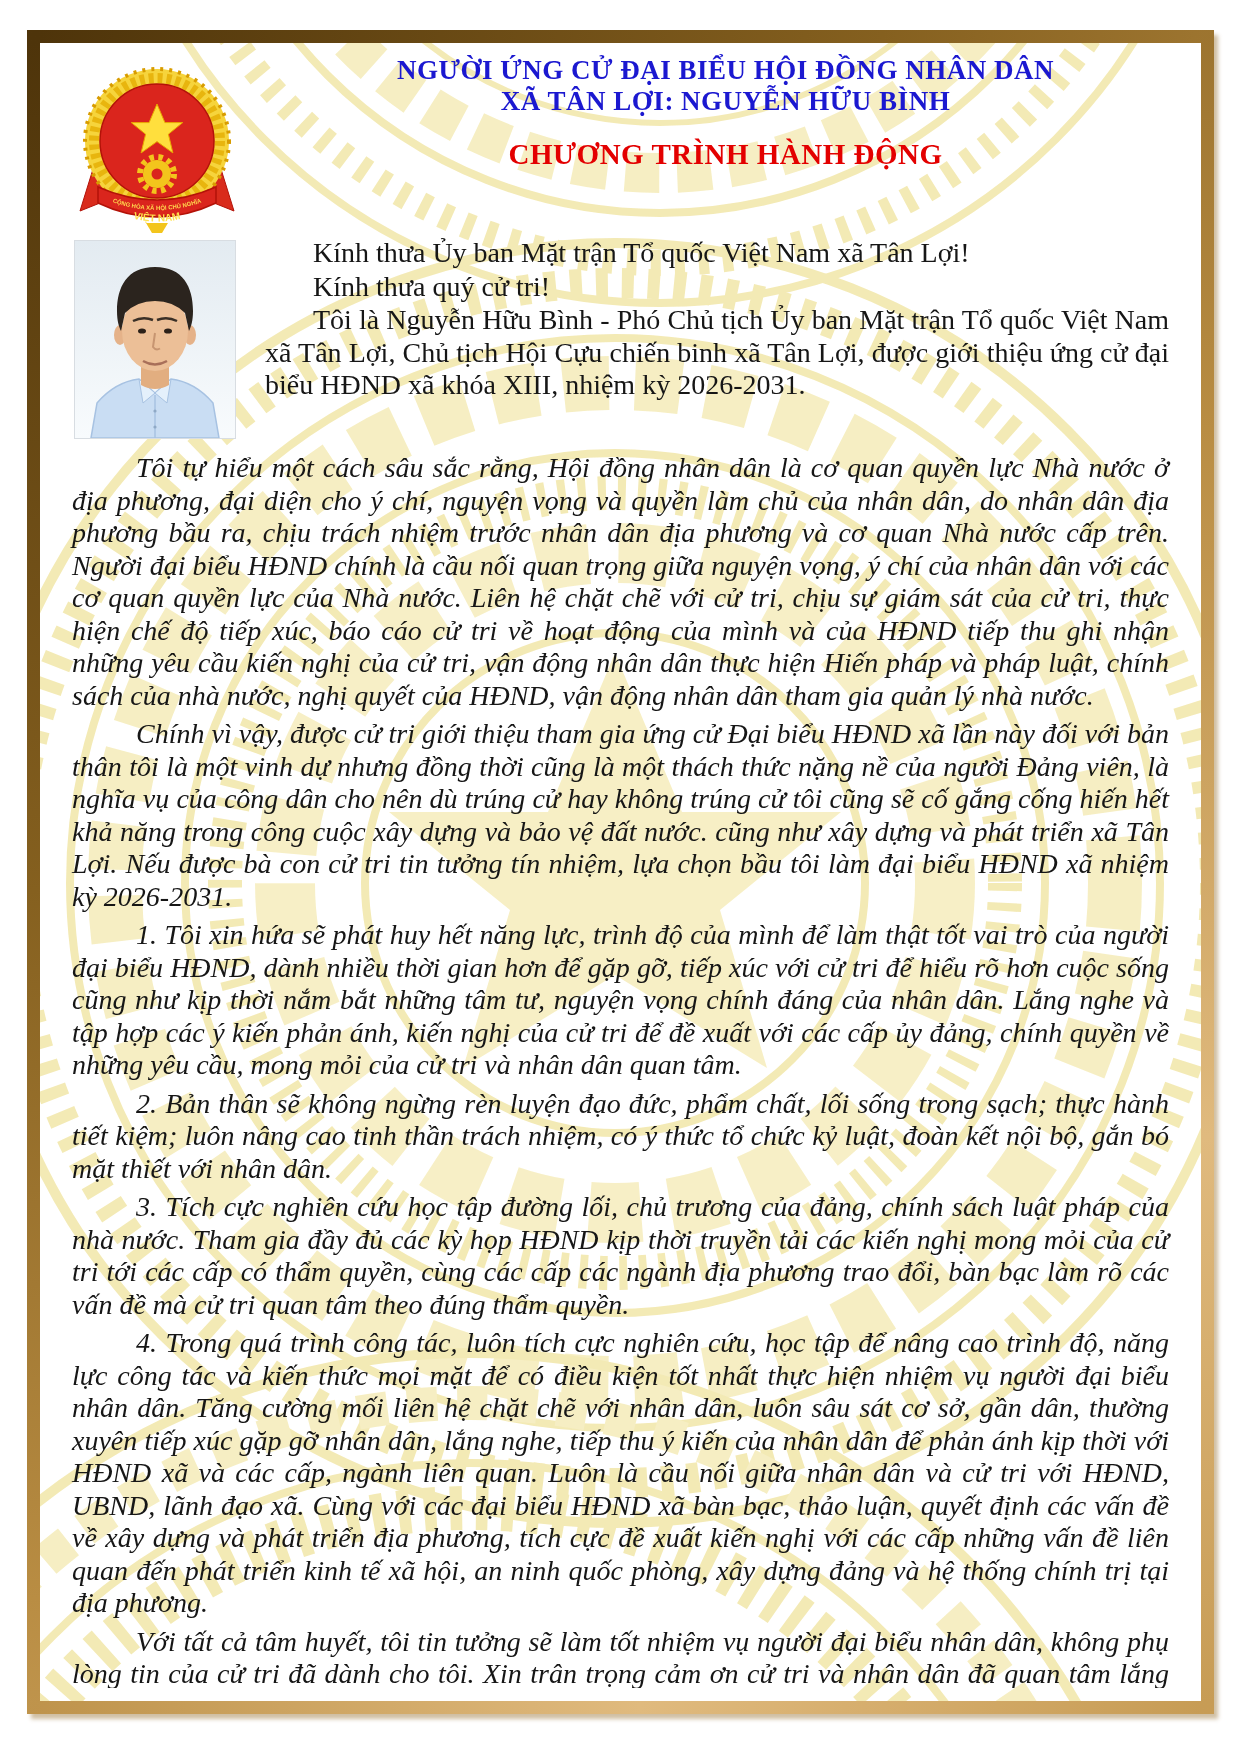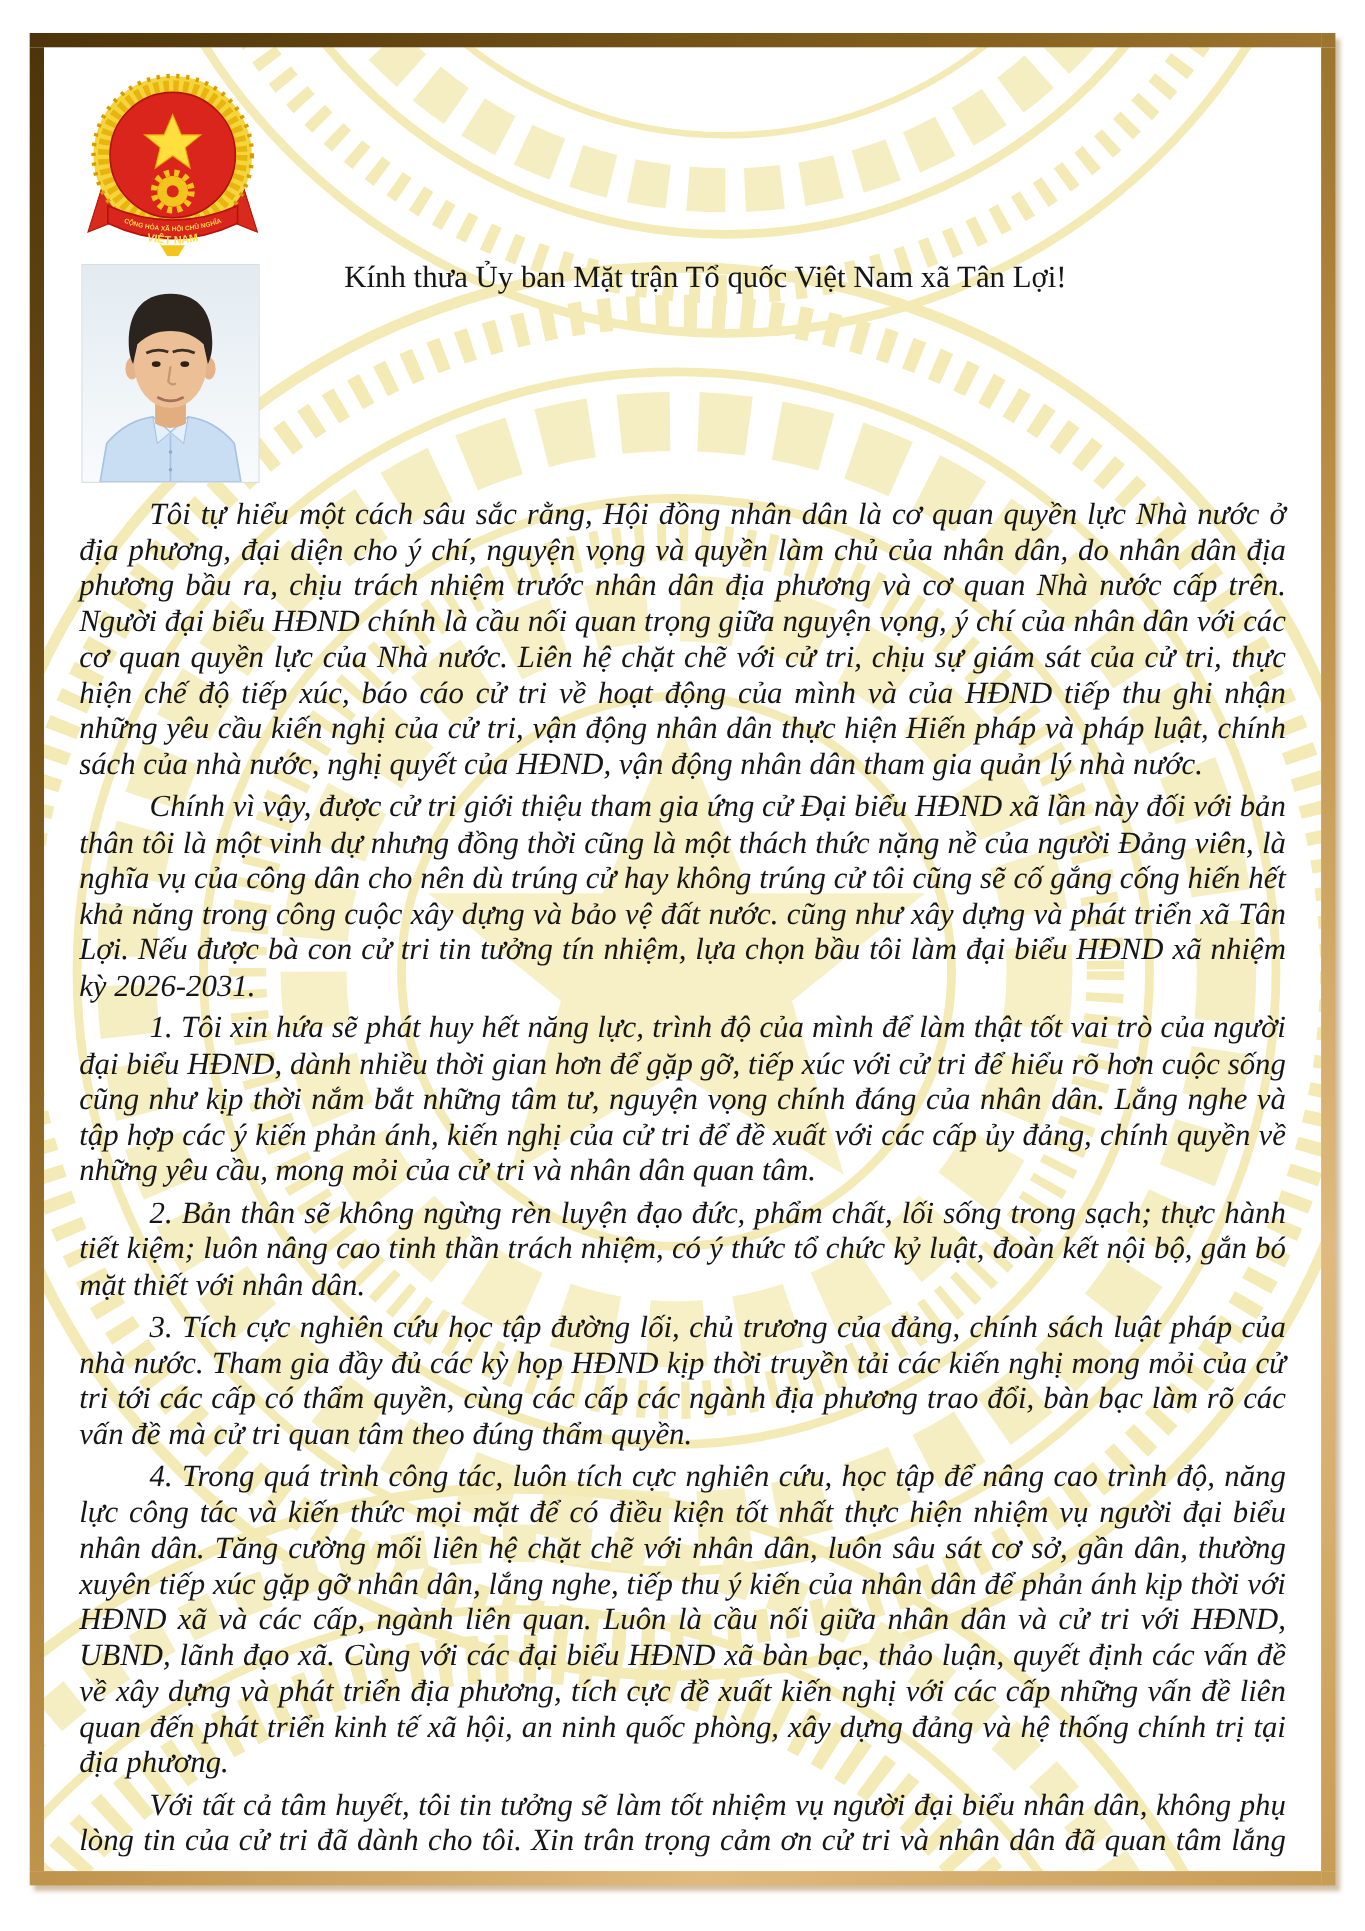--- a/index.html
+++ b/index.html
@@ -137,20 +137,25 @@
         <path id="banner-arc" d="M34,150 Q81,171 128,150" fill="none"></path>
         <text font-size="6" font-weight="bold" fill="#ffd84d" font-family="'Liberation Sans',sans-serif">
           <textPath href="#motto-arc" startOffset="50%" text-anchor="middle">CỘNG HÒA XÃ HỘI CHỦ NGHĨA</textPath>
         </text>
         <text font-size="10" font-weight="bold" fill="#ffe14d" font-family="'Liberation Sans',sans-serif">
           <textPath href="#banner-arc" startOffset="50%" text-anchor="middle">VIỆT NAM</textPath>
         </text>
         <path d="M70,162 L92,162 L86,172 L76,172 Z" fill="#f3c51c"></path>
       </svg>
 
+      <div class="header-text">
+        <div class="header-line">NGƯỜI ỨNG CỬ ĐẠI BIỂU HỘI ĐỒNG NHÂN DÂN</div>
+        <div class="header-line">XÃ TÂN LỢI: NGUYỄN HỮU BÌNH</div>
+        <div class="action-title">CHƯƠNG TRÌNH HÀNH ĐỘNG</div>
+      </div>
     </div>
 
     <div class="intro">
       <svg class="photo" viewBox="0 0 160 197" aria-hidden="true">
         <defs>
           <linearGradient id="phbg" x1="0" y1="0" x2="0" y2="1">
             <stop offset="0" stop-color="#e3ebf1"></stop>
               <stop offset="1" stop-color="#f8fbfd"></stop>
           </linearGradient>
         </defs>
@@ -175,20 +180,22 @@
         <path d="M58,80 q10,-5 20,-1" stroke="#3a2f26" stroke-width="2.5" fill="none"></path>
         <path d="M102,80 q-10,-5 -20,-1" stroke="#3a2f26" stroke-width="2.5" fill="none"></path>
         <ellipse cx="67" cy="90" rx="4" ry="2.6" fill="#2c2119"></ellipse>
         <ellipse cx="93" cy="90" rx="4" ry="2.6" fill="#2c2119"></ellipse>
 
         <path d="M80,92 L78,106 q3,4 7,1.5" stroke="#c79571" stroke-width="2" fill="none"></path>
         <path d="M68,120 q12,7 24,0" stroke="#a86f59" stroke-width="2.5" fill="none"></path>
       </svg>
 
       <p class="para">Kính thưa Ủy ban Mặt trận Tổ quốc Việt Nam xã Tân Lợi!</p>
+      <p class="para">Kính thưa quý cử tri!</p>
+      <p class="para">Tôi là Nguyễn Hữu Bình - Phó Chủ tịch Ủy ban Mặt trận Tổ quốc Việt Nam xã Tân Lợi, Chủ tịch Hội Cựu chiến binh xã Tân Lợi, được giới thiệu ứng cử đại biểu HĐND xã khóa XIII, nhiệm kỳ 2026-2031.</p>
     </div>
 
     <div class="body-text">
       <p class="para first">Tôi tự hiểu một cách sâu sắc rằng, Hội đồng nhân dân là cơ quan quyền lực Nhà nước ở địa phương, đại diện cho ý chí, nguyện vọng và quyền làm chủ của nhân dân, do nhân dân địa phương bầu ra, chịu trách nhiệm trước nhân dân địa phương và cơ quan Nhà nước cấp trên. Người đại biểu HĐND chính là cầu nối quan trọng giữa nguyện vọng, ý chí của nhân dân với các cơ quan quyền lực của Nhà nước. Liên hệ chặt chẽ với cử tri, chịu sự giám sát của cử tri, thực hiện chế độ tiếp xúc, báo cáo cử tri về hoạt động của mình và của HĐND tiếp thu ghi nhận những yêu cầu kiến nghị của cử tri, vận động nhân dân thực hiện Hiến pháp và pháp luật, chính sách của nhà nước, nghị quyết của HĐND, vận động nhân dân tham gia quản lý nhà nước.</p>
       <p class="para">Chính vì vậy, được cử tri giới thiệu tham gia ứng cử Đại biểu HĐND xã lần này đối với bản thân tôi là một vinh dự nhưng đồng thời cũng là một thách thức nặng nề của người Đảng viên, là nghĩa vụ của công dân cho nên dù trúng cử hay không trúng cử tôi cũng sẽ cố gắng cống hiến hết khả năng trong công cuộc xây dựng và bảo vệ đất nước. cũng như xây dựng và phát triển xã Tân Lợi. Nếu được bà con cử tri tin tưởng tín nhiệm, lựa chọn bầu tôi làm đại biểu HĐND xã nhiệm kỳ 2026-2031.</p>
       <p class="para">1. Tôi xin hứa sẽ phát huy hết năng lực, trình độ của mình để làm thật tốt vai trò của người đại biểu HĐND, dành nhiều thời gian hơn để gặp gỡ, tiếp xúc với cử tri để hiểu rõ hơn cuộc sống cũng như kịp thời nắm bắt những tâm tư, nguyện vọng chính đáng của nhân dân. Lắng nghe và tập hợp các ý kiến phản ánh, kiến nghị của cử tri để đề xuất với các cấp ủy đảng, chính quyền về những yêu cầu, mong mỏi của cử tri và nhân dân quan tâm.</p>
       <p class="para">2. Bản thân sẽ không ngừng rèn luyện đạo đức, phẩm chất, lối sống trong sạch; thực hành tiết kiệm; luôn nâng cao tinh thần trách nhiệm, có ý thức tổ chức kỷ luật, đoàn kết nội bộ, gắn bó mặt thiết với nhân dân.</p>
       <p class="para">3. Tích cực nghiên cứu học tập đường lối, chủ trương của đảng, chính sách luật pháp của nhà nước. Tham gia đầy đủ các kỳ họp HĐND kịp thời truyền tải các kiến nghị mong mỏi của cử tri tới các cấp có thẩm quyền, cùng các cấp các ngành địa phương trao đổi, bàn bạc làm rõ các vấn đề mà cử tri quan tâm theo đúng thẩm quyền.</p>
       <p class="para">4. Trong quá trình công tác, luôn tích cực nghiên cứu, học tập để nâng cao trình độ, năng lực công tác và kiến thức mọi mặt để có điều kiện tốt nhất thực hiện nhiệm vụ người đại biểu nhân dân. Tăng cường mối liên hệ chặt chẽ với nhân dân, luôn sâu sát cơ sở, gần dân, thường xuyên tiếp xúc gặp gỡ nhân dân, lắng nghe, tiếp thu ý kiến của nhân dân để phản ánh kịp thời với HĐND xã và các cấp, ngành liên quan. Luôn là cầu nối giữa nhân dân và cử tri với HĐND, UBND, lãnh đạo xã. Cùng với các đại biểu HĐND xã bàn bạc, thảo luận, quyết định các vấn đề về xây dựng và phát triển địa phương, tích cực đề xuất kiến nghị với các cấp những vấn đề liên quan đến phát triển kinh tế xã hội, an ninh quốc phòng, xây dựng đảng và hệ thống chính trị tại địa phương.</p>
       <p class="para">Với tất cả tâm huyết, tôi tin tưởng sẽ làm tốt nhiệm vụ người đại biểu nhân dân, không phụ lòng tin của cử tri đã dành cho tôi. Xin trân trọng cảm ơn cử tri và nhân dân đã quan tâm lắng nghe. Xin cảm ơn UBMTTQVN xã đã quan tâm tổ chức cuộc gặp gỡ tiếp xúc này. Cuối cùng xin kính chúc các vị đại biểu và toàn thể bà con, cô bác cử tri sức khỏe, hạnh phúc, an khang, thịnh vượng.</p>

